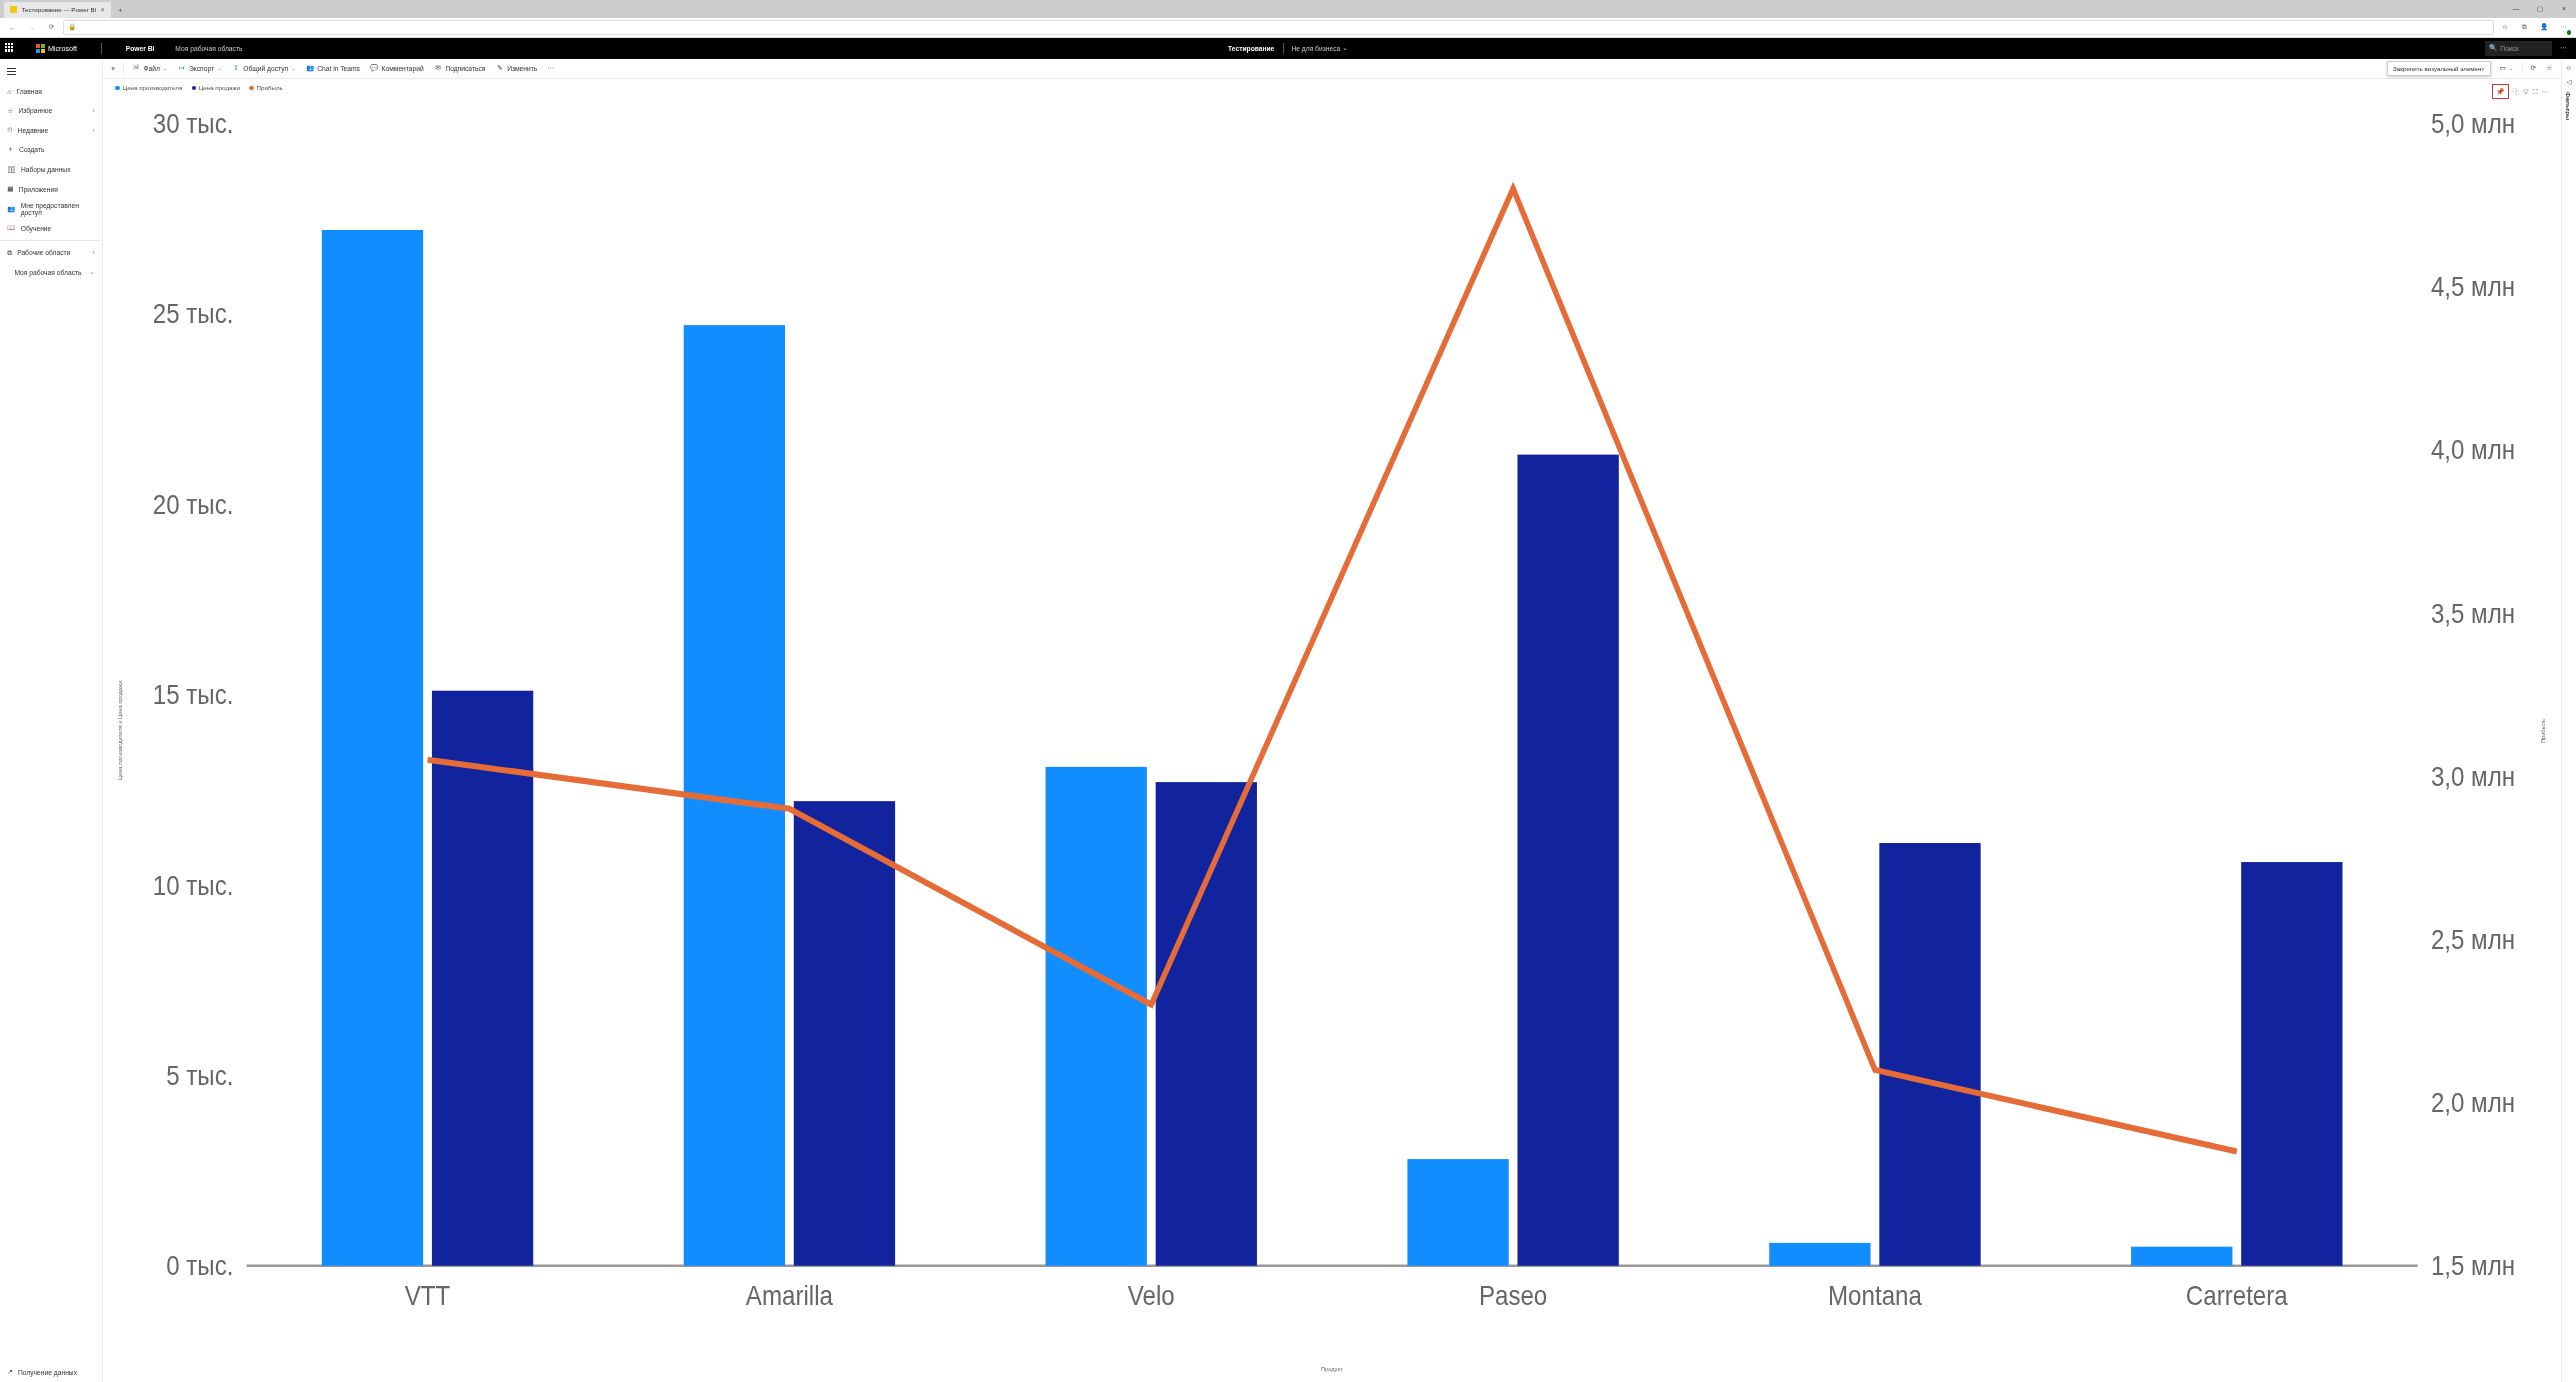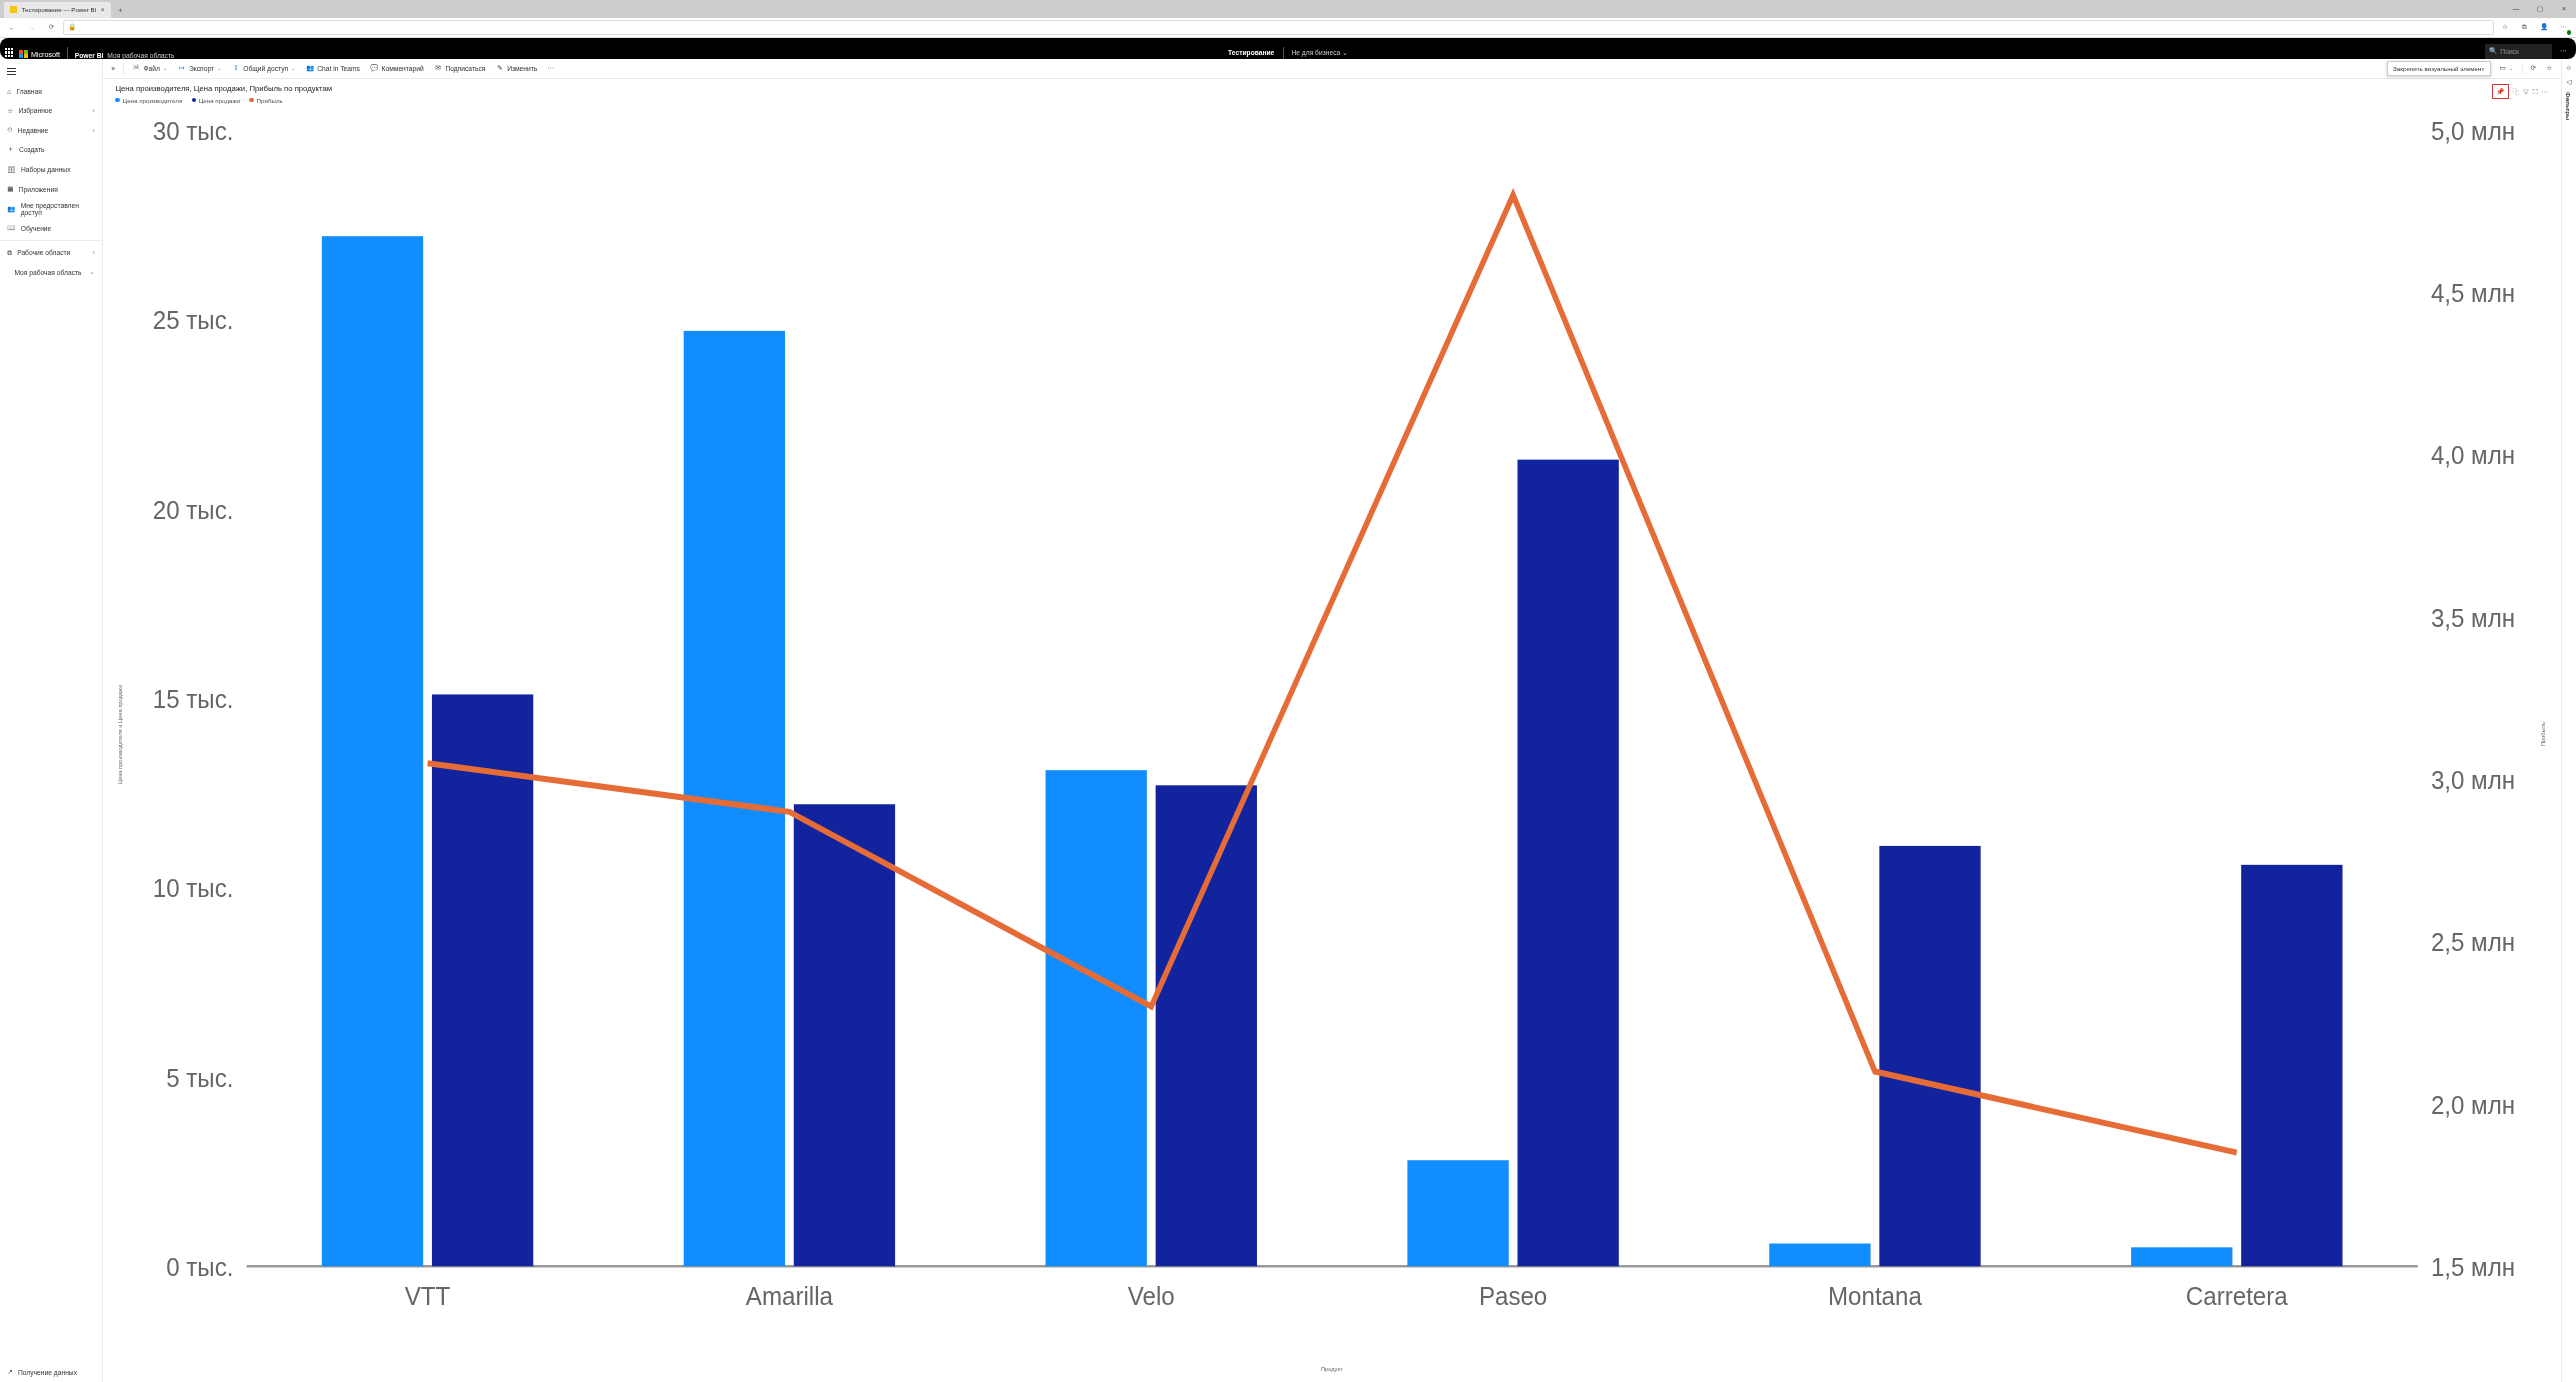--- a/index.html
+++ b/index.html
@@ -18,21 +18,21 @@
 
 .addr-bar { height: 20.6px; background: #fff; border-bottom: 0.5px solid #ddd; display: flex; align-items: center; padding: 0 4.1px; gap: 3.1px; }
 .nav-btn { width: 16.5px; height: 16.5px; display: flex; align-items: center; justify-content: center; color: #555; border-radius: 2.1px; }
 .nav-btn.disabled { color: #bbb; }
 .addr-input-wrap { flex: 1; height: 15.5px; border: 0.5px solid #ddd; border-radius: 2.1px; display: flex; align-items: center; padding: 0 4.1px; gap: 3.1px; color: #777; }
 .addr-right { display: flex; gap: 3.1px; align-items: center; }
 .ext-dot { position: relative; }
 .ext-dot::after { content:""; position:absolute; bottom:1px; right:1px; width:4.1px; height:4.1px; background:#107c10; border-radius:50%; }
 
 
-.pbi-top { height: 20.6px; background: #000; color: #fff; display: flex; align-items: flex-end; padding: 0 5.2px; gap: 4px; border-radius: 8px; }
+.pbi-top { height: 20.6px; background: #000; color: #fff; display: flex; align-items: center; padding: 0 5.2px; gap: 21px; }
 .waffle { width: 10.3px; height: 10.3px; display: grid; grid-template-columns: repeat(3,2.1px); grid-template-rows: repeat(3,2.1px); gap: 1px; }
 .waffle span { background: #fff; }
 .ms-logo { display: flex; align-items: center; gap: 3.1px; font-size: 7.2px; }
 .ms-sq { width: 8.3px; height: 8.3px; display: grid; grid-template-columns: 1fr 1fr; grid-template-rows: 1fr 1fr; gap: 0.5px; }
 .ms-sq span:nth-child(1){background:#f25022;} .ms-sq span:nth-child(2){background:#7fba00;} .ms-sq span:nth-child(3){background:#00a4ef;} .ms-sq span:nth-child(4){background:#ffb900;}
 .divider-v { width: 0.5px; height: 11.4px; background: #555; margin: 0 3.1px; }
 .pbi-breadcrumb { color: #ccc; font-size: 6.7px; }
 .pbi-center { position:absolute; left:50%; transform:translateX(-50%); display:flex; align-items:center; gap:5.2px; }
 .pbi-center .docname { font-weight:600; }
 .pbi-center .badge { color:#ccc; display:flex; align-items:center; gap:2.1px; }
@@ -271,21 +271,20 @@
             </div>
         <div class="ribbon-sep"></div>
         <div class="ribbon-btn">⟳</div>
         <div class="ribbon-btn">☆</div>
       </div>
     </div>
 
     <div class="chart-wrap">
       <div class="chart-header-row">
         <div style="flex:1;">
-          <div class="chart-title">Цена производителя, Цена продажи, Прибыль по продуктам</div>
           <div class="legend">
             <div class="legend-item">
                   <span class="dot" style="background:#118dff"></span>
                   <span>Цена производителя</span>
                 </div>
             <div class="legend-item">
                   <span class="dot" style="background:#12239e"></span>
                   <span>Цена продажи</span>
                 </div>
             <div class="legend-item">

